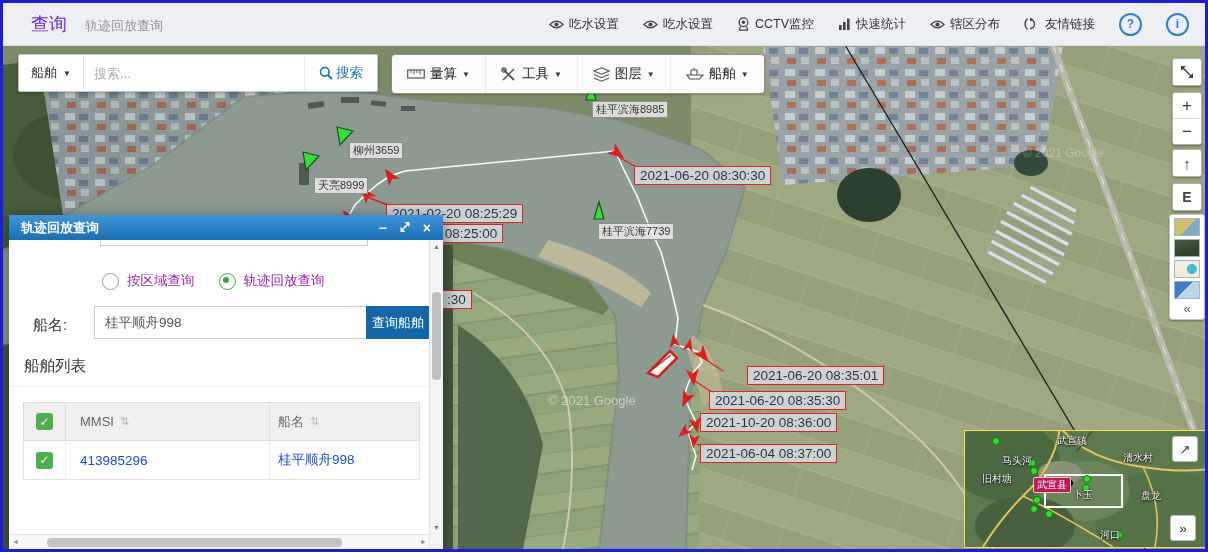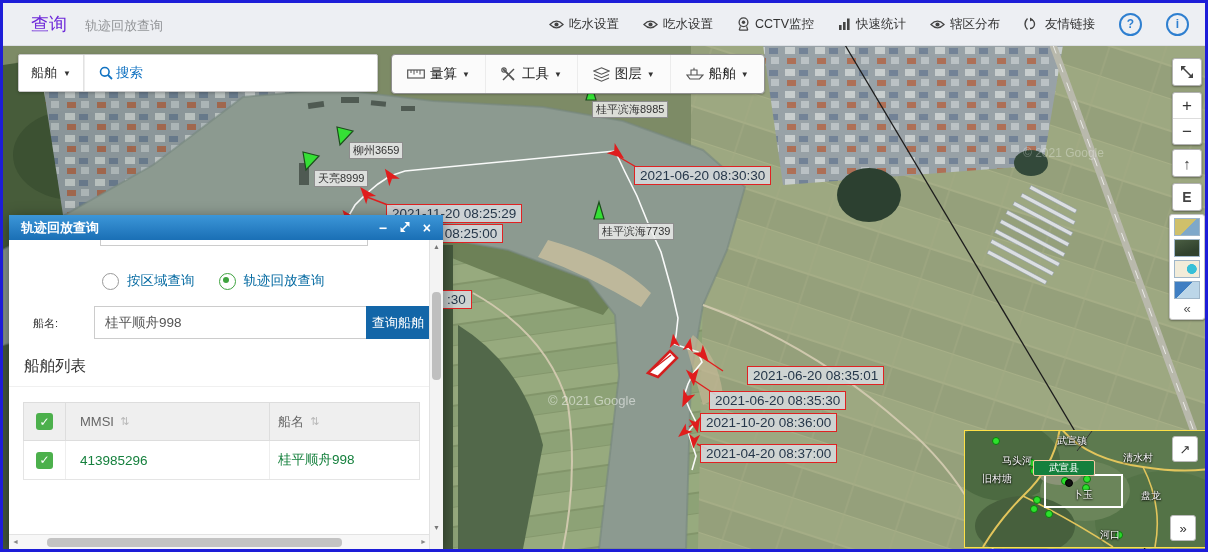--- a/index.html
+++ b/index.html
@@ -32,57 +32,57 @@
   .ctrl{position:absolute;left:1169px;width:28px;background:#fff;border:1px solid #b3b3b3;border-radius:3px;box-shadow:0 1px 2px rgba(0,0,0,.35);z-index:10;display:flex;align-items:center;justify-content:center;color:#444;cursor:pointer;}
   .zoomstack{position:absolute;left:1169px;top:47px;width:28px;background:#fff;border:1px solid #b3b3b3;border-radius:3px;box-shadow:0 1px 2px rgba(0,0,0,.35);z-index:10;}
   .zoomcell{height:25px;display:flex;align-items:center;justify-content:center;font-size:17px;color:#333;cursor:pointer;}
   .zoomcell:first-child{border-bottom:1px solid #ddd;}
   .layerpanel{position:absolute;left:1166px;top:169px;width:34px;background:#fff;border:1px solid #c5c5c5;border-radius:3px;box-shadow:0 1px 2px rgba(0,0,0,.35);z-index:10;padding:3px 0 1px;display:flex;flex-direction:column;align-items:center;gap:3px;}
   .thumb{width:24px;height:16px;border:1px solid #9fb6c9;cursor:pointer;}
   .collapse-btn{font-size:13px;color:#555;cursor:pointer;line-height:14px;padding-bottom:2px;}
   
   .minimap{position:absolute;left:961px;top:385px;width:241px;height:116px;z-index:6;background:#5d7a4f;border:1px solid #fde047;overflow:hidden;}
   .mm-label{position:absolute;font-size:10px;color:#fff;text-shadow:0 0 2px #000,0 1px 2px #000;white-space:nowrap;z-index:3;}
-  .mm-badge{position:absolute;font-size:10px;color:#fff;background:#15803d;border:1px solid #f4c9a4;border-radius:2px;padding:0 15px;white-space:nowrap;z-index:3;}
+  .mm-badge{position:absolute;font-size:10px;color:#fff;background:#be185d;border:1px solid #f4c9a4;border-radius:2px;padding:0 3px;white-space:nowrap;z-index:3;margin-top:17px;}
   .mm-dot{position:absolute;width:6px;height:6px;border-radius:50%;background:#2ce12c;border:1px solid #0d7a0d;z-index:2;}
   .mm-dot.black{background:#111;border-color:#000;}
   .mm-view{position:absolute;border:2px solid #fff;z-index:2;}
   .mm-btn{position:absolute;width:24px;height:24px;background:#fff;border:1px solid #bbb;border-radius:3px;display:flex;align-items:center;justify-content:center;font-size:13px;color:#333;z-index:4;cursor:pointer;}
   
   .dialog{position:absolute;left:6px;top:212px;width:434px;height:334px;z-index:15;box-shadow:0 3px 14px rgba(0,0,0,.45);background:#fff;}
   .dlg-title{height:25px;background:linear-gradient(#3c96d8,#1a6fb5);display:flex;align-items:center;color:#fff;}
   .dlg-title .txt{font-size:13px;font-weight:bold;margin-left:12px;}
   .dlg-ctrls{margin-left:auto;display:flex;align-items:center;gap:12px;margin-right:12px;}
   .dlg-ctrls span{cursor:pointer;font-size:14px;font-weight:bold;line-height:1;}
   .dlg-body{position:relative;height:309px;background:#fff;overflow:hidden;}
   .vscroll{position:absolute;right:0;top:0;width:13px;height:100%;background:#f3f3f3;border-left:1px solid #e2e2e2;z-index:2;}
   .vscroll .thumbv{position:absolute;left:1.5px;top:52px;width:9px;height:88px;background:#bfbfbf;border-radius:4px;}
   .vscroll .a-up{position:absolute;top:3px;left:0;width:13px;text-align:center;font-size:7px;color:#777;}
   .vscroll .a-dn{position:absolute;bottom:18px;left:0;width:13px;text-align:center;font-size:7px;color:#777;}
   .partial-input{position:absolute;left:91px;top:0;width:266px;height:5px;border:1px solid #ccc;border-top:none;}
-  .radio-row{position:absolute;left:93px;top:32px;display:flex;align-items:flex-start;gap:24px;font-size:13.5px;color:#0369a1;}
+  .radio-row{position:absolute;left:93px;top:32px;display:flex;align-items:flex-start;gap:24px;font-size:13.5px;color:#a21caf;}
   .radio{width:15px;height:15px;border:1.5px solid #9a9a9a;border-radius:50%;background:#fff;display:inline-block;vertical-align:middle;}
   .radio.sel{border-color:#3fa33f;position:relative;}
   .radio.sel::after{content:"";position:absolute;left:3.5px;top:3.5px;width:6px;height:6px;border-radius:50%;background:#3fa33f;}
   .radio-opt{display:flex;align-items:center;gap:8px;cursor:pointer;}
-  .field-label{position:absolute;left:24px;top:76px;font-size:11px;color:#333;}
+  .field-label{position:absolute;left:24px;top:76px;font-size:15px;color:#333;}
   .ship-input{position:absolute;left:85px;top:66px;width:252px;height:31px;border:1px solid #ccc;font-size:13.5px;color:#555;padding:0 10px;outline:none;font-family:inherit;}
   .query-btn{position:absolute;left:357px;top:66px;width:64px;height:33px;background:#1366a8;color:#fff;font-size:13px;border:none;cursor:pointer;display:flex;align-items:center;justify-content:center;}
   .list-title{position:absolute;left:15px;top:116px;font-size:15.5px;color:#333;}
   .sep{position:absolute;left:0;top:146px;width:420px;border-top:1px solid #f0f0f0;}
   .tbl{position:absolute;left:14px;top:162px;width:397px;font-size:13px;color:#666;}
   .tbl .hrow{display:flex;background:#efefef;border:1px solid #ddd;height:37px;align-items:center;}
   .tbl .drow{display:flex;background:#fff;border:1px solid #e5e5e5;border-top:none;height:38px;align-items:center;}
   .c-cb{width:41px;display:flex;align-items:center;justify-content:center;border-right:1px solid #ddd;height:100%;}
   .c-mmsi{width:189px;padding-left:14px;display:flex;align-items:center;gap:6px;height:100%;border-right:1px solid #ddd;}
   .c-name{flex:1;padding-left:8px;display:flex;align-items:center;gap:6px;height:100%;}
   .drow .c-cb,.drow .c-mmsi{border-right:1px solid #eee;}
   .cb{width:17px;height:17px;background:#4cb04c;border-radius:3px;color:#fff;font-size:12px;display:flex;align-items:center;justify-content:center;cursor:pointer;}
   .sort{color:#b9b9b9;font-size:11px;}
-  .drow-val{color:#15803d;font-size:13.5px;}
+  .drow-val{color:#1d4ed8;font-size:13.5px;}
   .hscroll{position:absolute;left:0;bottom:0;width:421px;height:14px;background:#f7f7f7;border-top:1px solid #e3e3e3;}
   .hscroll .thumbh{position:absolute;left:38px;top:2.5px;width:295px;height:9px;background:#c3c3c3;border-radius:4px;}
   .hscroll .a-l{position:absolute;left:3px;top:3px;font-size:7px;color:#888;}
   .hscroll .a-r{position:absolute;right:3px;top:3px;font-size:7px;color:#888;}
 </style>
 </head>
 <body>
 
 <div class="frame">
 
@@ -247,39 +247,40 @@
 
       <g fill="#35e035" stroke="#1c4d1c" stroke-width="1.2">
         <use href="#flagP" transform="translate(334,82)"></use>
         <use href="#flagP" transform="translate(300,107)"></use>
         <use href="#flagP" transform="translate(252,190)"></use>
         <use href="#upTriP" transform="translate(583,38)"></use>
         <use href="#upTriP" transform="translate(591,157)"></use>
       </g>
     </svg>
 
-    <div class="t-label" style="left:383px;top:159px">2021-11-20 08:25:29</div>
+    <div class="t-label" style="left:383px;top:159px">2021-02-20 08:25:29</div>
     <div class="t-label" style="left:363px;top:179px">2021-06-20 08:25:00</div>
     <div class="t-label" style="left:631px;top:121px">2021-06-20 08:30:30</div>
     <div class="t-label" style="left:744px;top:321px">2021-06-20 08:35:01</div>
     <div class="t-label" style="left:706px;top:346px">2021-06-20 08:35:30</div>
     <div class="t-label" style="left:697px;top:368px">2021-10-20 08:36:00</div>
-    <div class="t-label" style="left:697px;top:399px">2021-04-20 08:37:00</div>
+    <div class="t-label" style="left:697px;top:399px">2021-06-04 08:37:00</div>
     <div class="t-label" style="left:438px;top:245px">:30</div>
 
     <div class="s-label" style="left:346px;top:97px">柳州3659</div>
-    <div class="s-label" style="left:311px;top:125px">天亮8999</div>
+    <div class="s-label" style="left:311px;top:132px">天亮8999</div>
     <div class="s-label" style="left:589px;top:56px">桂平滨海8985</div>
     <div class="s-label" style="left:595px;top:178px">桂平滨海7739</div>
 
     <div class="searchbar">
       <div class="sb-cat">
         <span>船舶</span>
         <span class="caret">▼</span>
       </div>
+      <input class="sb-input" placeholder="搜索..." style="">
       <div class="sb-btn">
         <svg width="14" height="14" viewBox="0 0 14 14">
             <circle cx="5.8" cy="5.8" r="4.3" fill="none" stroke="#1273c2" stroke-width="1.6"></circle>
             <line x1="9" y1="9" x2="13" y2="13" stroke="#1273c2" stroke-width="1.8"></line>
           </svg>
         <span>搜索</span>
       </div>
     </div>
 
     <div class="maptools">

